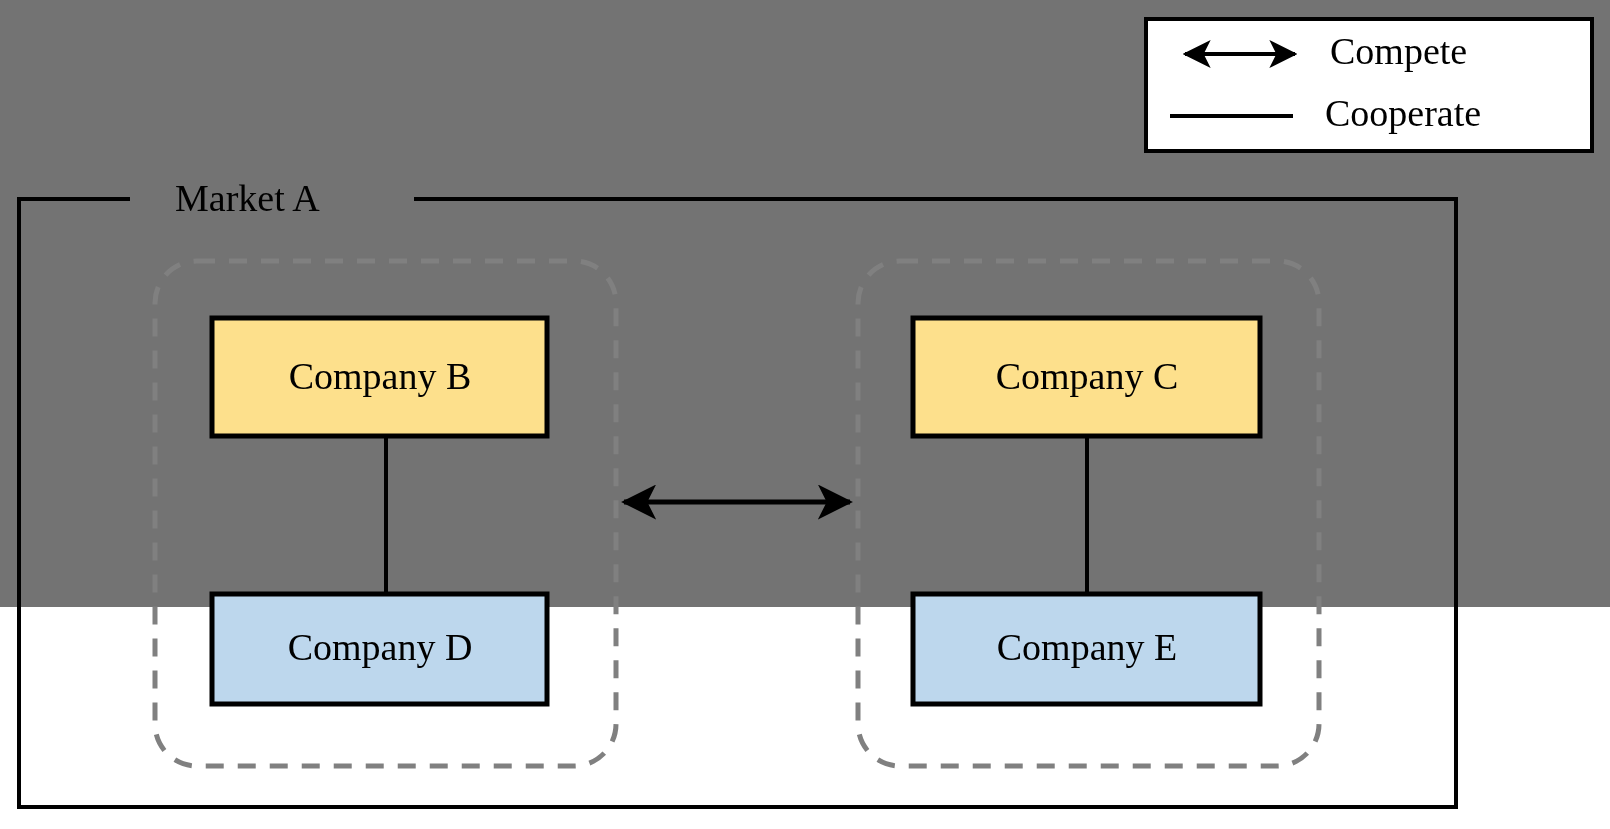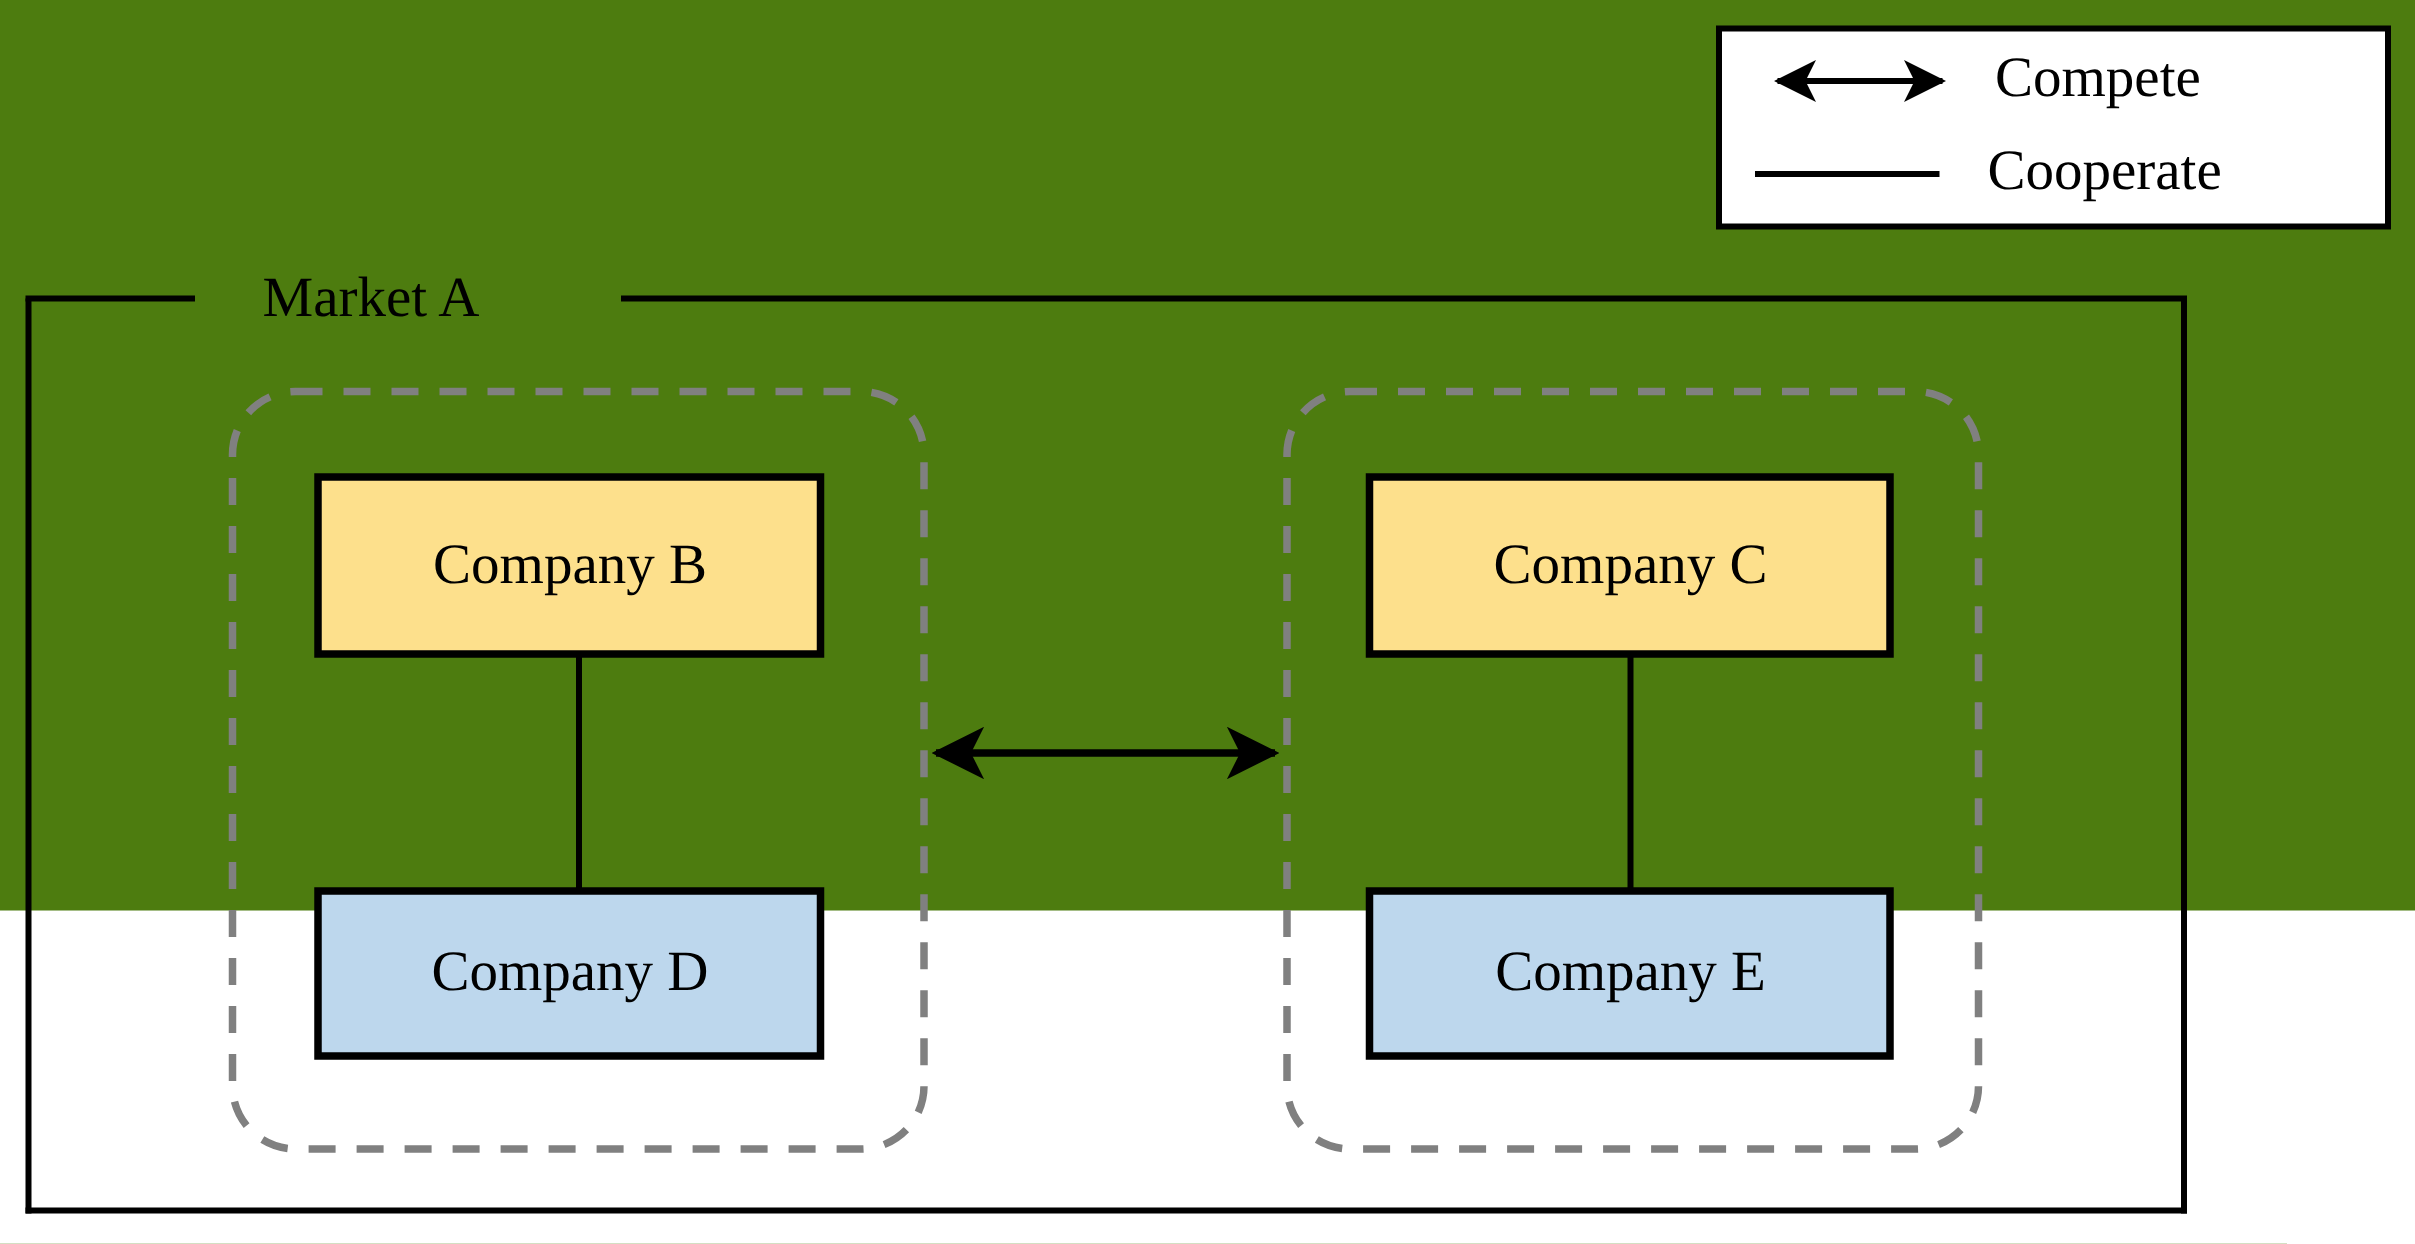--- a/index.html
+++ b/index.html
@@ -10,21 +10,21 @@
   body {
     width: 1610px;
     height: 829px;
     font-family: "Liberation Serif", "DejaVu Serif", serif;
     overflow: hidden;
   }
   #stage {
     position: relative;
     width: 1610px;
     height: 607px;
-    background: #4d7c0f;
+    background: #737373;
   }
   svg.diagram {
     position: absolute;
     left: 0;
     top: 0;
     width: 1610px;
     height: 829px;
     display: block;
   }
   .node-label {

